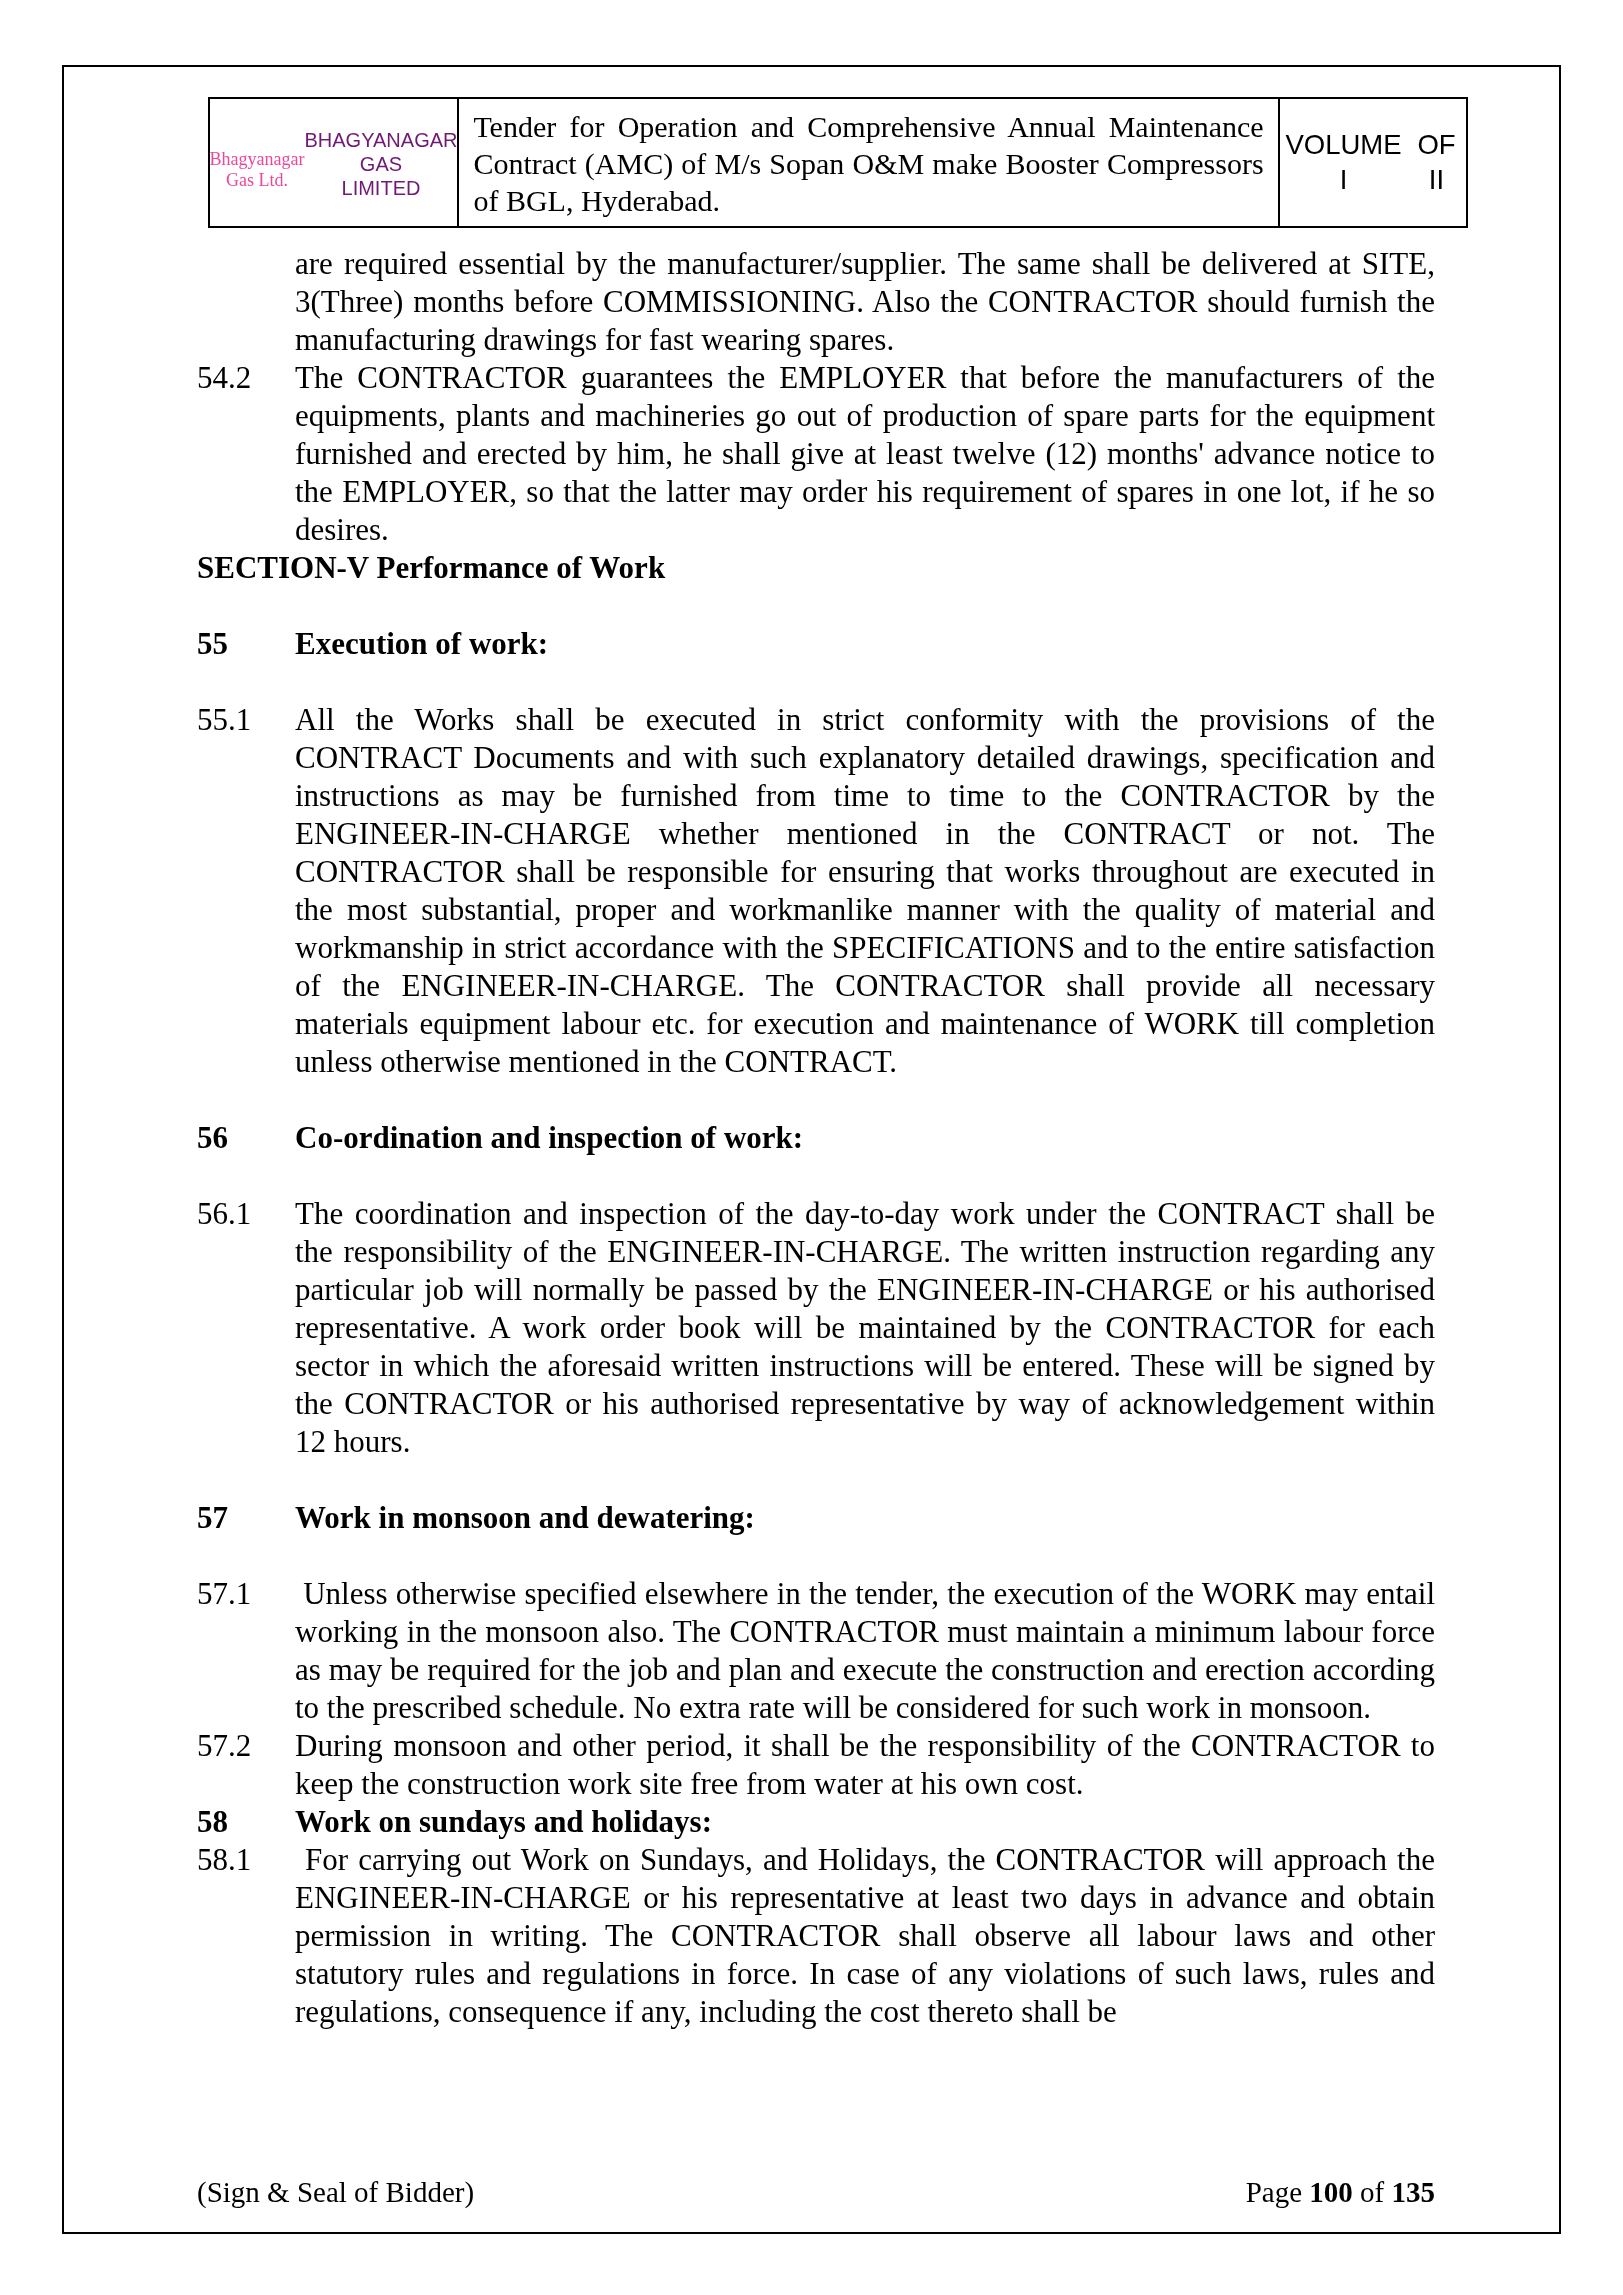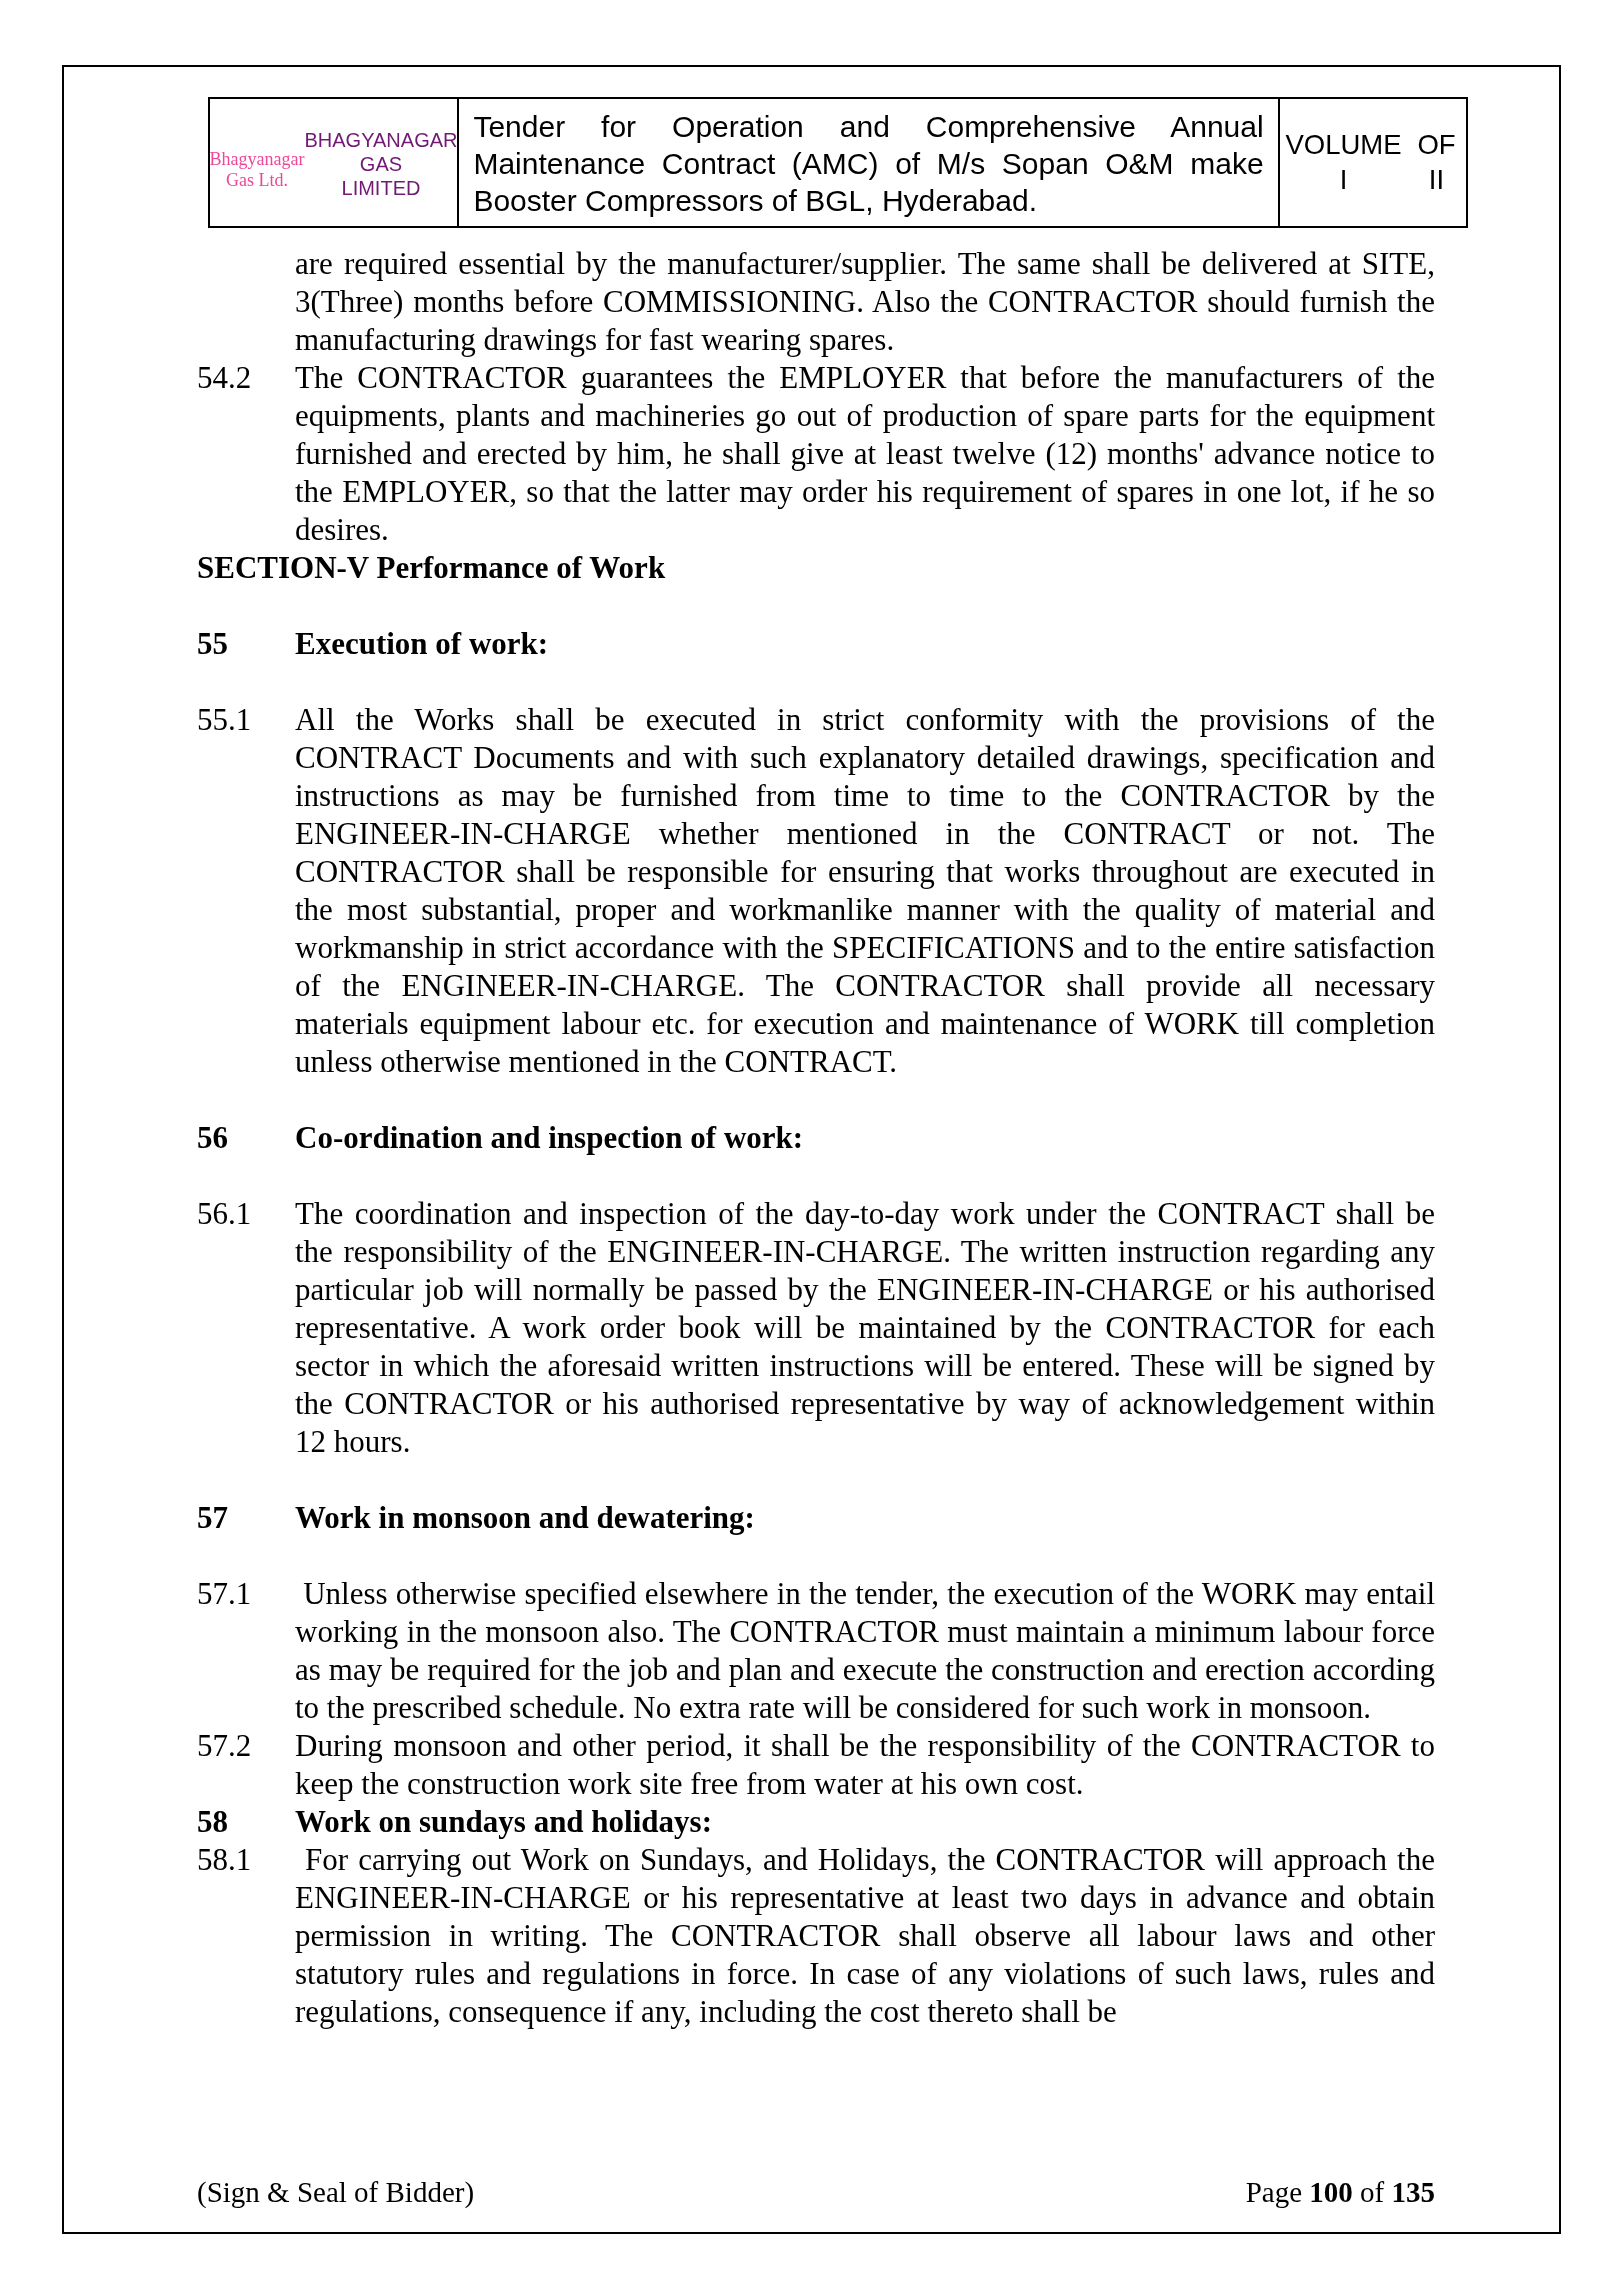--- a/index.html
+++ b/index.html
@@ -52,21 +52,21 @@
     font-size: 20px;
     line-height: 24px;
     color: #701a75;
     margin-top: 2.6px;
   }
   .title-cell {
     width: 821px;
     flex: 0 0 821px;
     border-right: 2px solid #000;
     padding: 9.2px 14.4px 6.5px 14.4px;
-    font-family: Liberation Sans, sans-serif;
+    font-family: Liberation Serif, serif;
     font-size: 30px;
     line-height: 37px;
   }
   .title-main { text-align: justify; }
   .title-doc  { text-align: center; }
   .volume-cell {
     flex: 1;
     display: flex;
     flex-direction: row;
     align-items: center;

